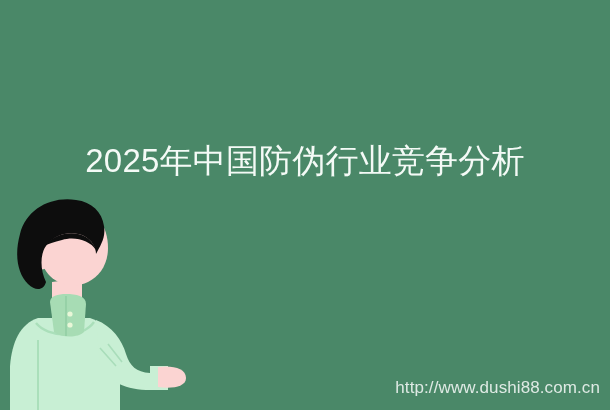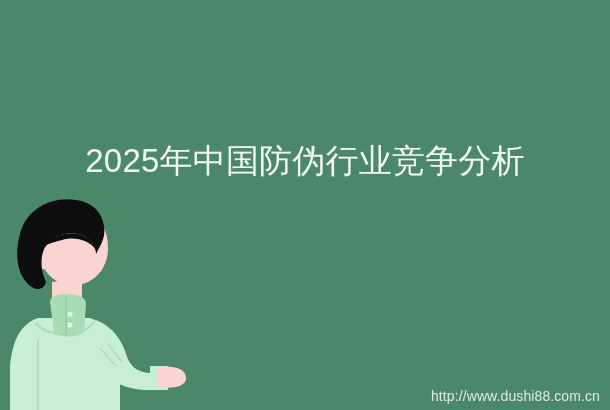--- a/index.html
+++ b/index.html
@@ -42,24 +42,24 @@
     position: absolute;
     left: 0;
     bottom: 0;
     width: 210px;
     height: 220px;
     z-index: 2;
   }
   #watermark {
     position: absolute;
     right: 10px;
-    bottom: 4px;
+    bottom: 12px;
     z-index: 4;
     color: rgba(255,255,255,0.82);
-    font-size: 14px;
+    font-size: 17px;
     line-height: 20px;
     letter-spacing: 0.1px;
     white-space: nowrap;
   }
 </style>
 </head>
 <body>
 
 <div id="poster">
 

